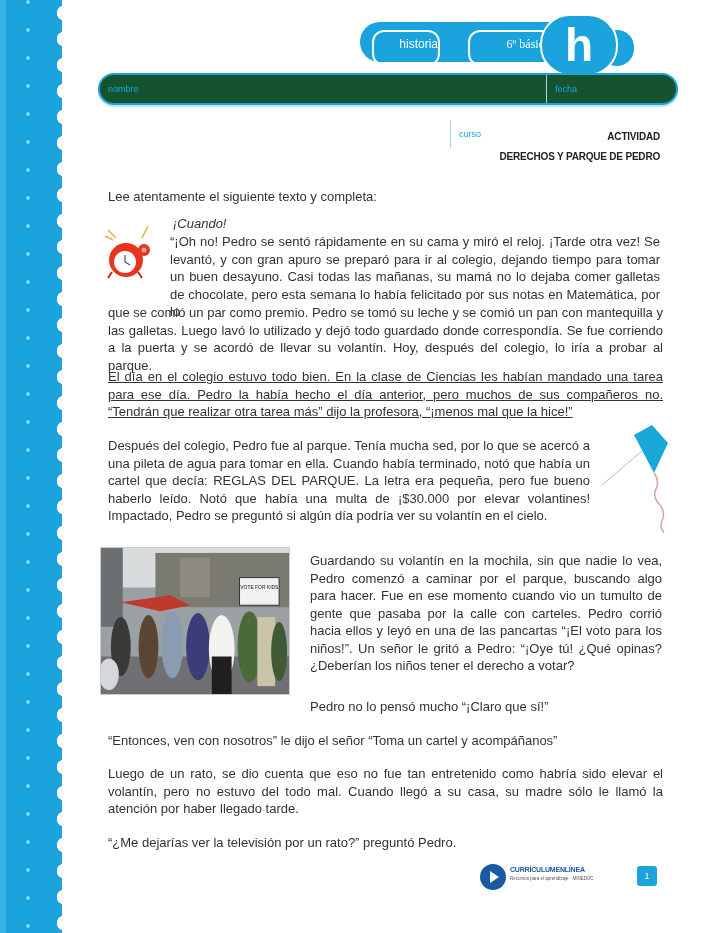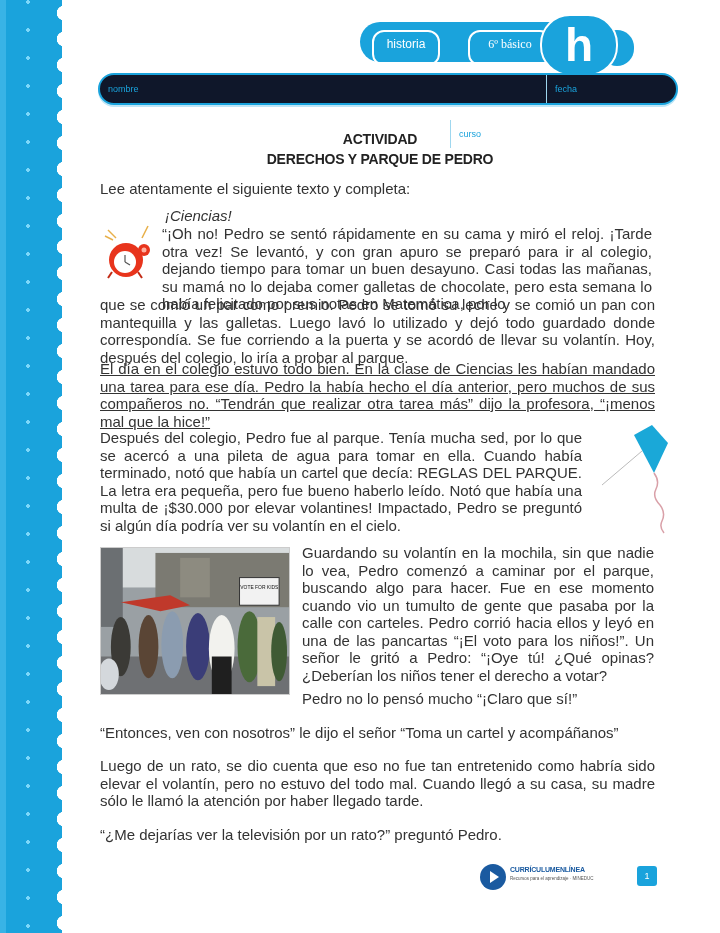--- a/index.html
+++ b/index.html
@@ -9,39 +9,39 @@
     .binding { position: absolute; left: 0; top: 0; width: 62px; height: 933px; background: #1aa3dc; }
     .binding .edge { position: absolute; left: 0; top: 0; width: 6px; height: 933px; background: #38b3e6; }
     .binding .scallops { position: absolute; left: 50px; top: 0; width: 14px; height: 933px;
       background: radial-gradient(circle at 100% 50%, #ffffff 0 7px, transparent 7.5px) 0 0 / 14px 26px repeat-y; }
     .binding .dots { position: absolute; left: 10px; top: 0; width: 40px; height: 933px;
       background-image: radial-gradient(circle, #8fe1ff 0 1.6px, transparent 2px);
       background-size: 28px 28px; background-position: 4px 72px; opacity: 0.85; }
 
     
     .subject-pill { position: absolute; left: 360px; top: 22px; width: 230px; height: 40px; background: #1aa3dc; border-radius: 20px; }
-    .tag { position: absolute; top: 30px; height: 36px; border: 2px solid #ffffff; border-radius: 12px; color: #ffffff; font-size: 12px; line-height: 24px; text-align: center; box-sizing: border-box; }
+    .tag { position: absolute; top: 30px; height: 36px; border: 2px solid #ffffff; border-radius: 12px; color: #ffffff; font-size: 12px; line-height: 24px; text-align: right; box-sizing: border-box; }
     .tag-subject { left: 372px; width: 68px; }
     .tag-grade { left: 468px; width: 84px; font-family: Liberation Serif, serif; }
     .h-badge-back { position: absolute; left: 600px; top: 30px; width: 34px; height: 36px; background: #1aa3dc; border-radius: 18px; }
     .h-badge { position: absolute; left: 540px; top: 14px; width: 78px; height: 62px; background: #1aa3dc; border-radius: 30px; color: #fff; font-weight: bold; font-size: 46px; line-height: 58px; text-align: center; border: 2px solid #ffffff; box-sizing: border-box; }
 
     
-    .name-bar { position: absolute; left: 98px; top: 73px; width: 580px; height: 32px; border: 2px solid #1aa3dc; border-radius: 16px; box-sizing: border-box; box-shadow: 0 2px 0 #bfe6f6; background: #0f172a; }
+    .name-bar { position: absolute; left: 98px; top: 73px; width: 580px; height: 32px; border: 2px solid #1aa3dc; border-radius: 16px; box-sizing: border-box; box-shadow: 0 2px 0 #bfe6f6; background: #14532d; }
     .name-bar .field { position: absolute; top: 0; height: 28px; font-size: 9px; color: #1aa3dc; line-height: 28px; padding-left: 8px; box-sizing: border-box; }
     .name-bar .f-nombre { left: 0; width: 350px; }
     .name-bar .f-curso { left: 350px; width: 96px; border-left: 1px solid #9fd7ef; margin-top: 45px; }
     .name-bar .f-fecha { left: 446px; width: 144px; border-left: 1px solid #9fd7ef; }
 
     
-    .title { position: absolute; left: 100px; width: 560px; text-align: center; font-weight: bold; font-size: 14px; color: #222; letter-spacing: -0.2px; }
+    .title { position: absolute; left: 100px; width: 560px; text-align: right; font-weight: bold; font-size: 10px; color: #222; letter-spacing: -0.2px; }
     .title-1 { top: 131px; }
     .title-2 { top: 151px; }
 
-    .p { position: absolute; font-size: 15px; line-height: 17.5px; color: #333; text-align: justify; margin: 0; }
+    .p { position: absolute; font-size: 13px; line-height: 17.5px; color: #333; text-align: justify; margin: 8px; }
     .instructions { left: 100px; top: 180px; width: 560px; }
 
     .alarm { position: absolute; left: 102px; top: 222px; width: 54px; height: 60px; }
     .ring-intro { left: 165px; top: 207px; width: 490px; font-style: italic; }
     .para1 { left: 162px; top: 225px; width: 490px; }
     .para1b { left: 100px; top: 296px; width: 555px; }
 
     .para2 { left: 100px; top: 360px; width: 555px; text-decoration: underline; }
     .para3 { left: 100px; top: 429px; width: 482px; }
     .kite { position: absolute; left: 600px; top: 415px; width: 90px; height: 125px; }
@@ -93,21 +93,21 @@
   <circle cx="24" cy="38" r="17" fill="#e8341c"></circle>
   <circle cx="23" cy="40" r="11" fill="#ffffff"></circle>
   <line x1="23" y1="40" x2="23" y2="33" stroke="#555" stroke-width="1.2"></line>
   <line x1="23" y1="40" x2="28" y2="43" stroke="#555" stroke-width="1.2"></line>
   <circle cx="42" cy="28" r="6" fill="#e8341c"></circle>
   <circle cx="42" cy="28" r="2.5" fill="#ffb0a0"></circle>
   <line x1="10" y1="50" x2="6" y2="56" stroke="#c22a14" stroke-width="2"></line>
   <line x1="36" y1="50" x2="40" y2="56" stroke="#c22a14" stroke-width="2"></line>
 </svg>
 
-<p class="p ring-intro">¡Ciencias!</p>
+<p class="p ring-intro">¡Cuando!</p>
 <p class="p para1">“¡Oh no! Pedro se sentó rápidamente en su cama y miró el reloj. ¡Tarde otra vez! Se levantó, y con gran apuro se preparó para ir al colegio, dejando tiempo para tomar un buen desayuno. Casi todas las mañanas, su mamá no lo dejaba comer galletas de chocolate, pero esta semana lo había felicitado por sus notas en Matemática, por lo</p>
 <p class="p para1b">que se comió un par como premio. Pedro se tomó su leche y se comió un pan con mantequilla y las galletas. Luego lavó lo utilizado y dejó todo guardado donde correspondía. Se fue corriendo a la puerta y se acordó de llevar su volantín. Hoy, después del colegio, lo iría a probar al parque.</p>
 <p class="p para2">El día en el colegio estuvo todo bien. En la clase de Ciencias les habían mandado una tarea para ese día. Pedro la había hecho el día anterior, pero muchos de sus compañeros no. “Tendrán que realizar otra tarea más” dijo la profesora, “¡menos mal que la hice!”</p>
 <p class="p para3">Después del colegio, Pedro fue al parque. Tenía mucha sed, por lo que se acercó a una pileta de agua para tomar en ella. Cuando había terminado, notó que había un cartel que decía: REGLAS DEL PARQUE. La letra era pequeña, pero fue bueno haberlo leído. Notó que había una multa de ¡$30.000 por elevar volantines! Impactado, Pedro se preguntó si algún día podría ver su volantín en el cielo.</p>
 
 <svg class="kite" viewBox="0 0 90 125">
   <line x1="2" y1="70" x2="42" y2="36" stroke="#bbbbbb" stroke-width="1"></line>
   <polygon points="34,20 52,10 68,28 54,58" fill="#1aa8d8"></polygon>
   <path d="M54 58 q6 8 2 16 q-4 8 4 16 q6 8 2 16 q-3 6 2 12" stroke="#d9a0a8" stroke-width="1.5" fill="none"></path>
 </svg>

